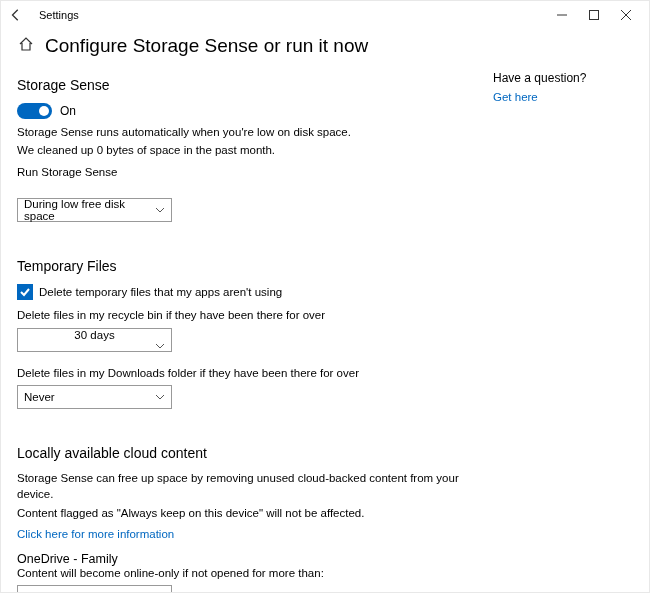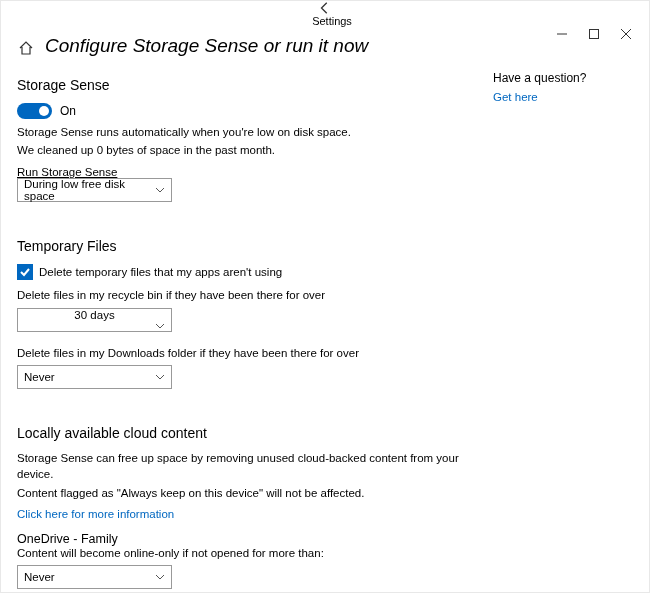--- a/index.html
+++ b/index.html
@@ -11,51 +11,49 @@
     width: 650px;
     height: 593px;
     overflow: hidden;
     border: 1px solid #e8e8e8;
   }
   .titlebar {
     display: flex;
     align-items: center;
     height: 28px;
     padding: 0 6px;
-    flex-direction: column;
   }
   .titlebar .back { width: 18px; display:flex; align-items:center; justify-content:center; cursor:pointer;}
   .titlebar .title { margin-left: 14px; font-size: 11px; }
   .wincontrols { margin-left: auto; display: flex; gap: 18px; padding-right: 10px; }
   .wincontrols div { width: 14px; height: 14px; display:flex; align-items:center; justify-content:center; cursor:pointer;}
   .header {
     display: flex;
-    align-items: flex-end;
+    align-items: flex-start;
     padding: 6px 1px 10px 16px;
-    font-style: italic;
   }
   .header .home { width: 18px; height: 18px; display:flex; align-items:center; justify-content:center; cursor:pointer; }
   .header h1 { font-size: 19px; font-weight: 400; margin-left: 10px; }
   .main {
     display: flex;
     padding: 0 16px;
   }
   .left { flex: 1; padding-right: 20px; }
   .right { width: 140px; padding-top: 4px; }
   .section-title { font-size: 14px; font-weight: 400; margin-top: 10px; margin-bottom: 10px; }
   .toggle-row { display:flex; align-items:center; gap:8px; margin-bottom:6px;}
   .toggle {
     width: 35px; height: 16px; border-radius: 8px; background: #0067c0; position: relative; cursor:pointer;
   }
   .toggle .knob {
     width: 10px; height: 10px; border-radius: 50%; background: #fff; position: absolute; top:3px; right:3px;
   }
   .toggle-label { font-size: 12px; }
   .desc { font-size: 11.5px; color: #000; line-height: 1.35; margin-bottom: 2px; }
-  .label { font-size: 11.5px; margin-top: 8px; margin-bottom: 0; text-decoration: underline;}
+  .label { font-size: 11.5px; margin-top: 8px; margin-bottom: 20px;}
   .select {
     width: 155px;
     height: 24px;
     border: 1px solid #999;
     display: flex;
     align-items: center;
     padding: 0 6px;
     font-size: 11.5px;
     cursor: pointer;
     background:#fff;

